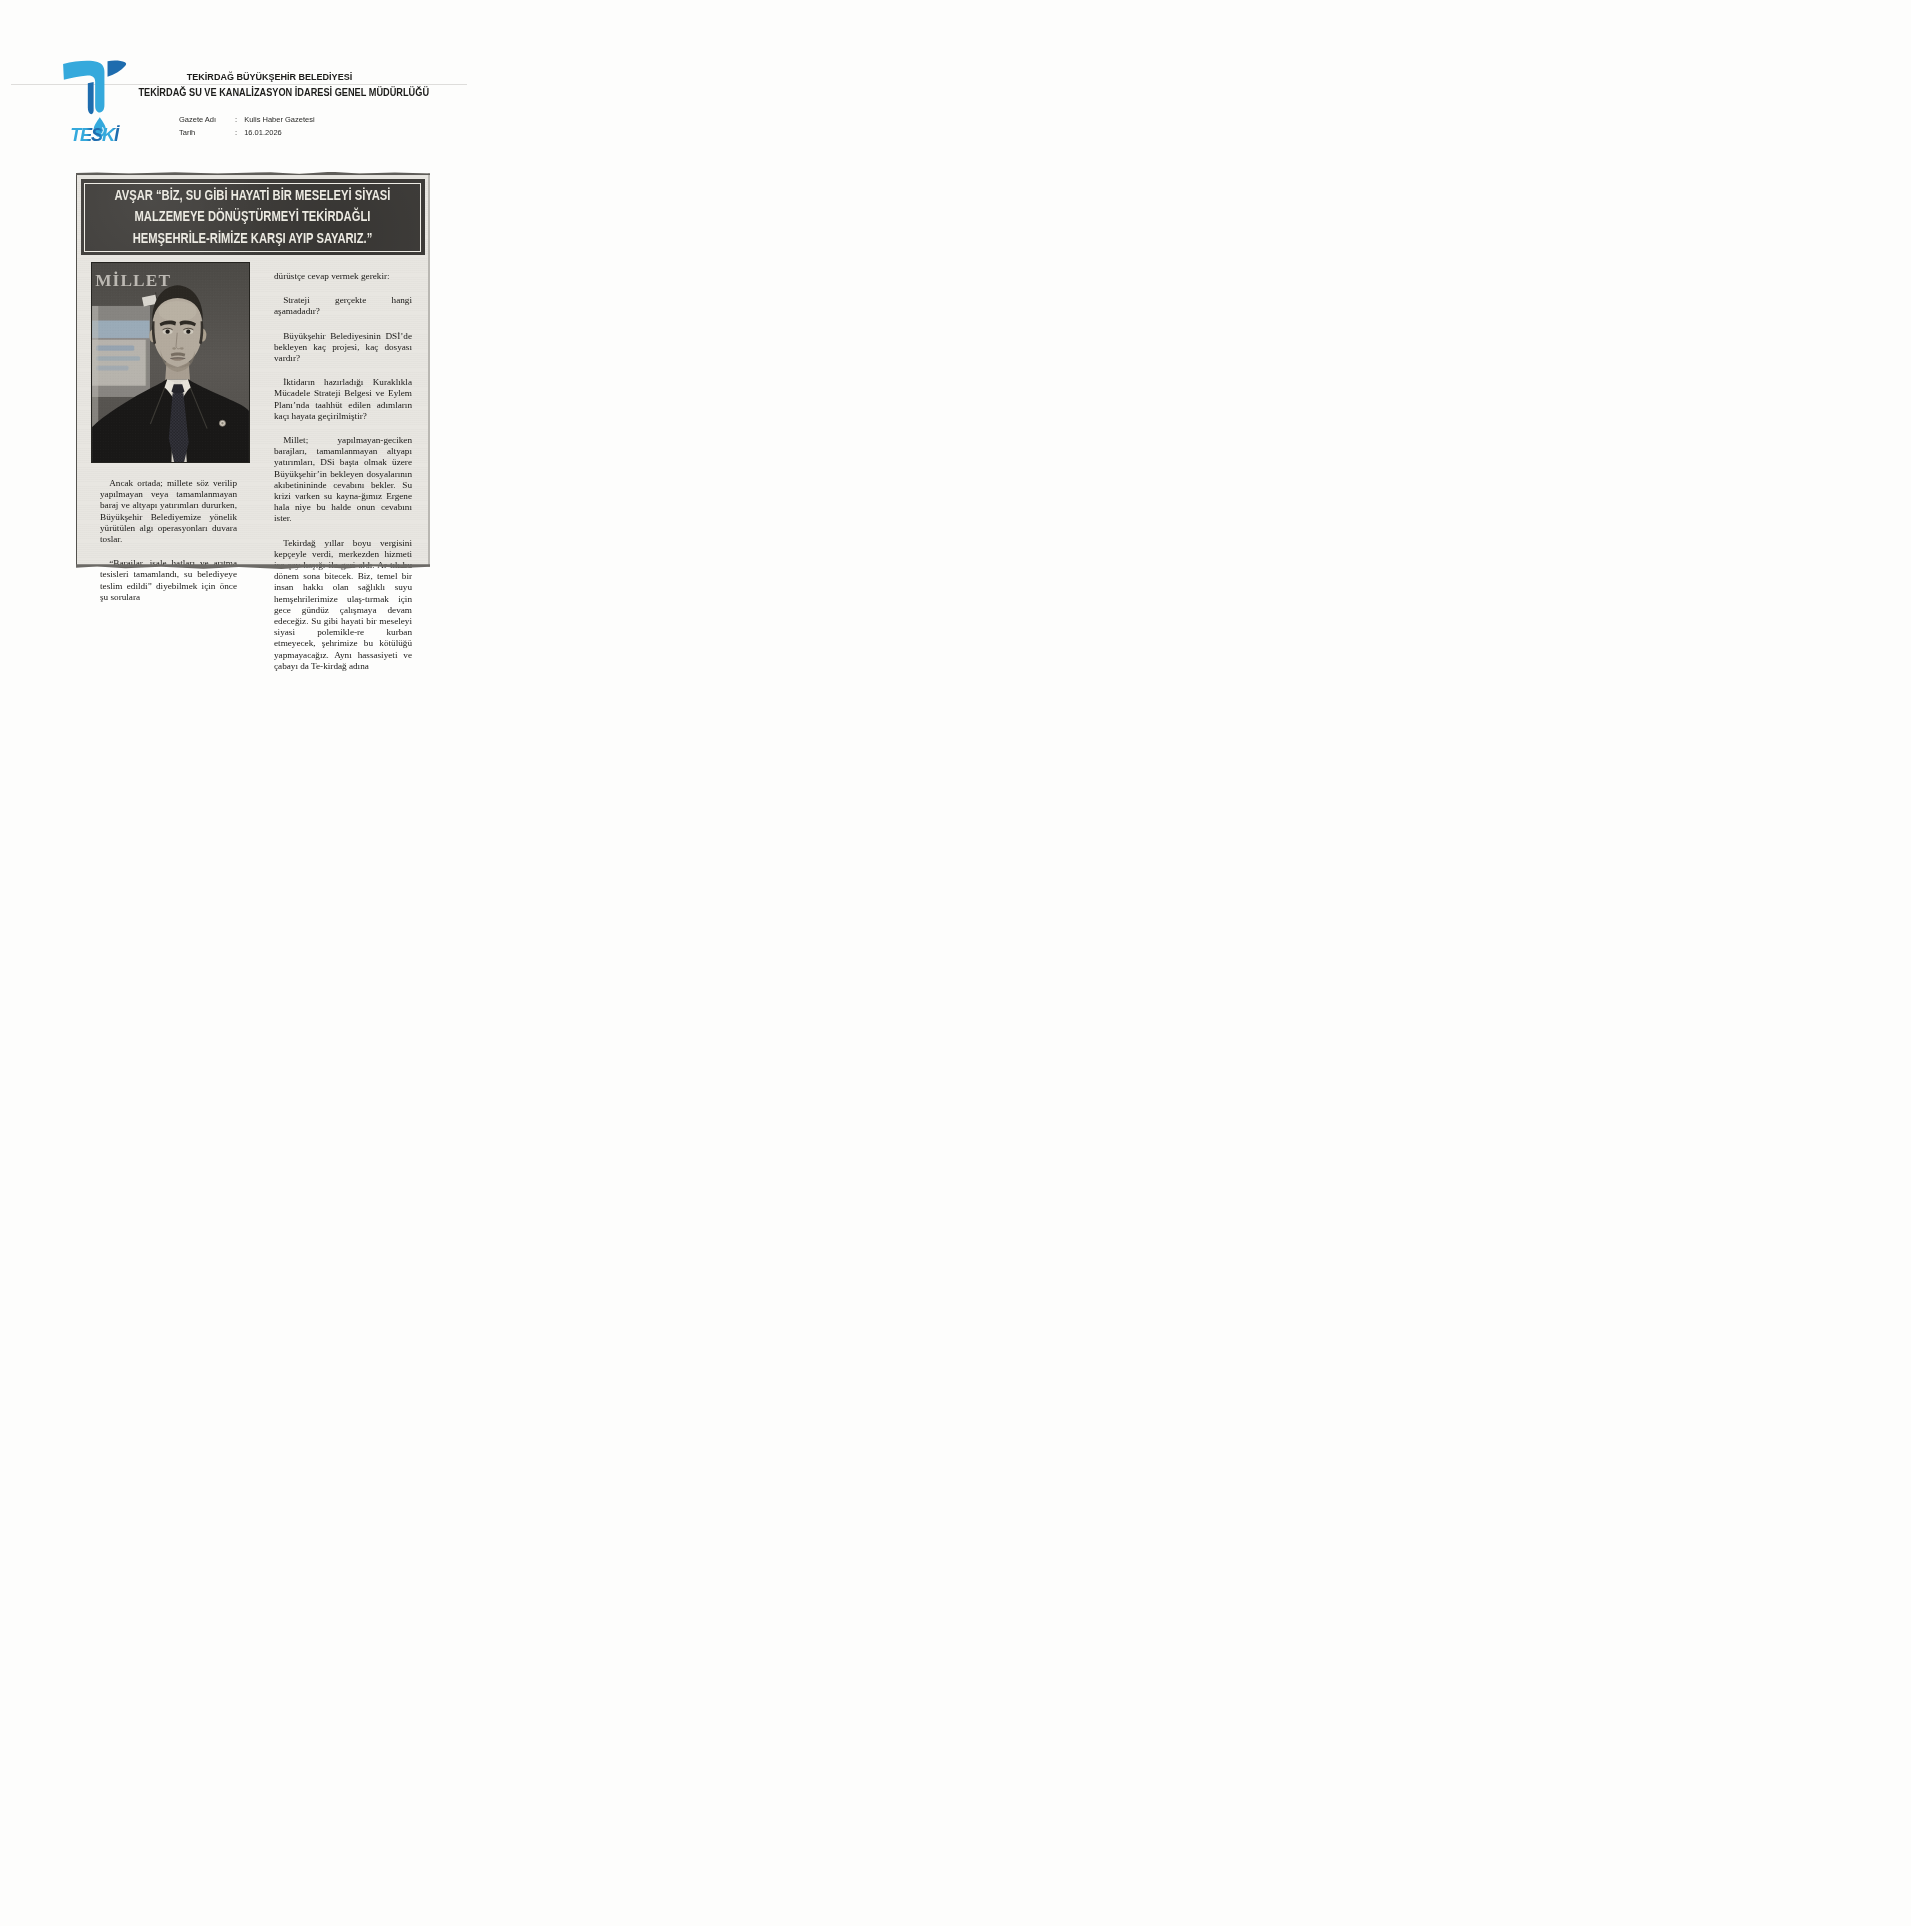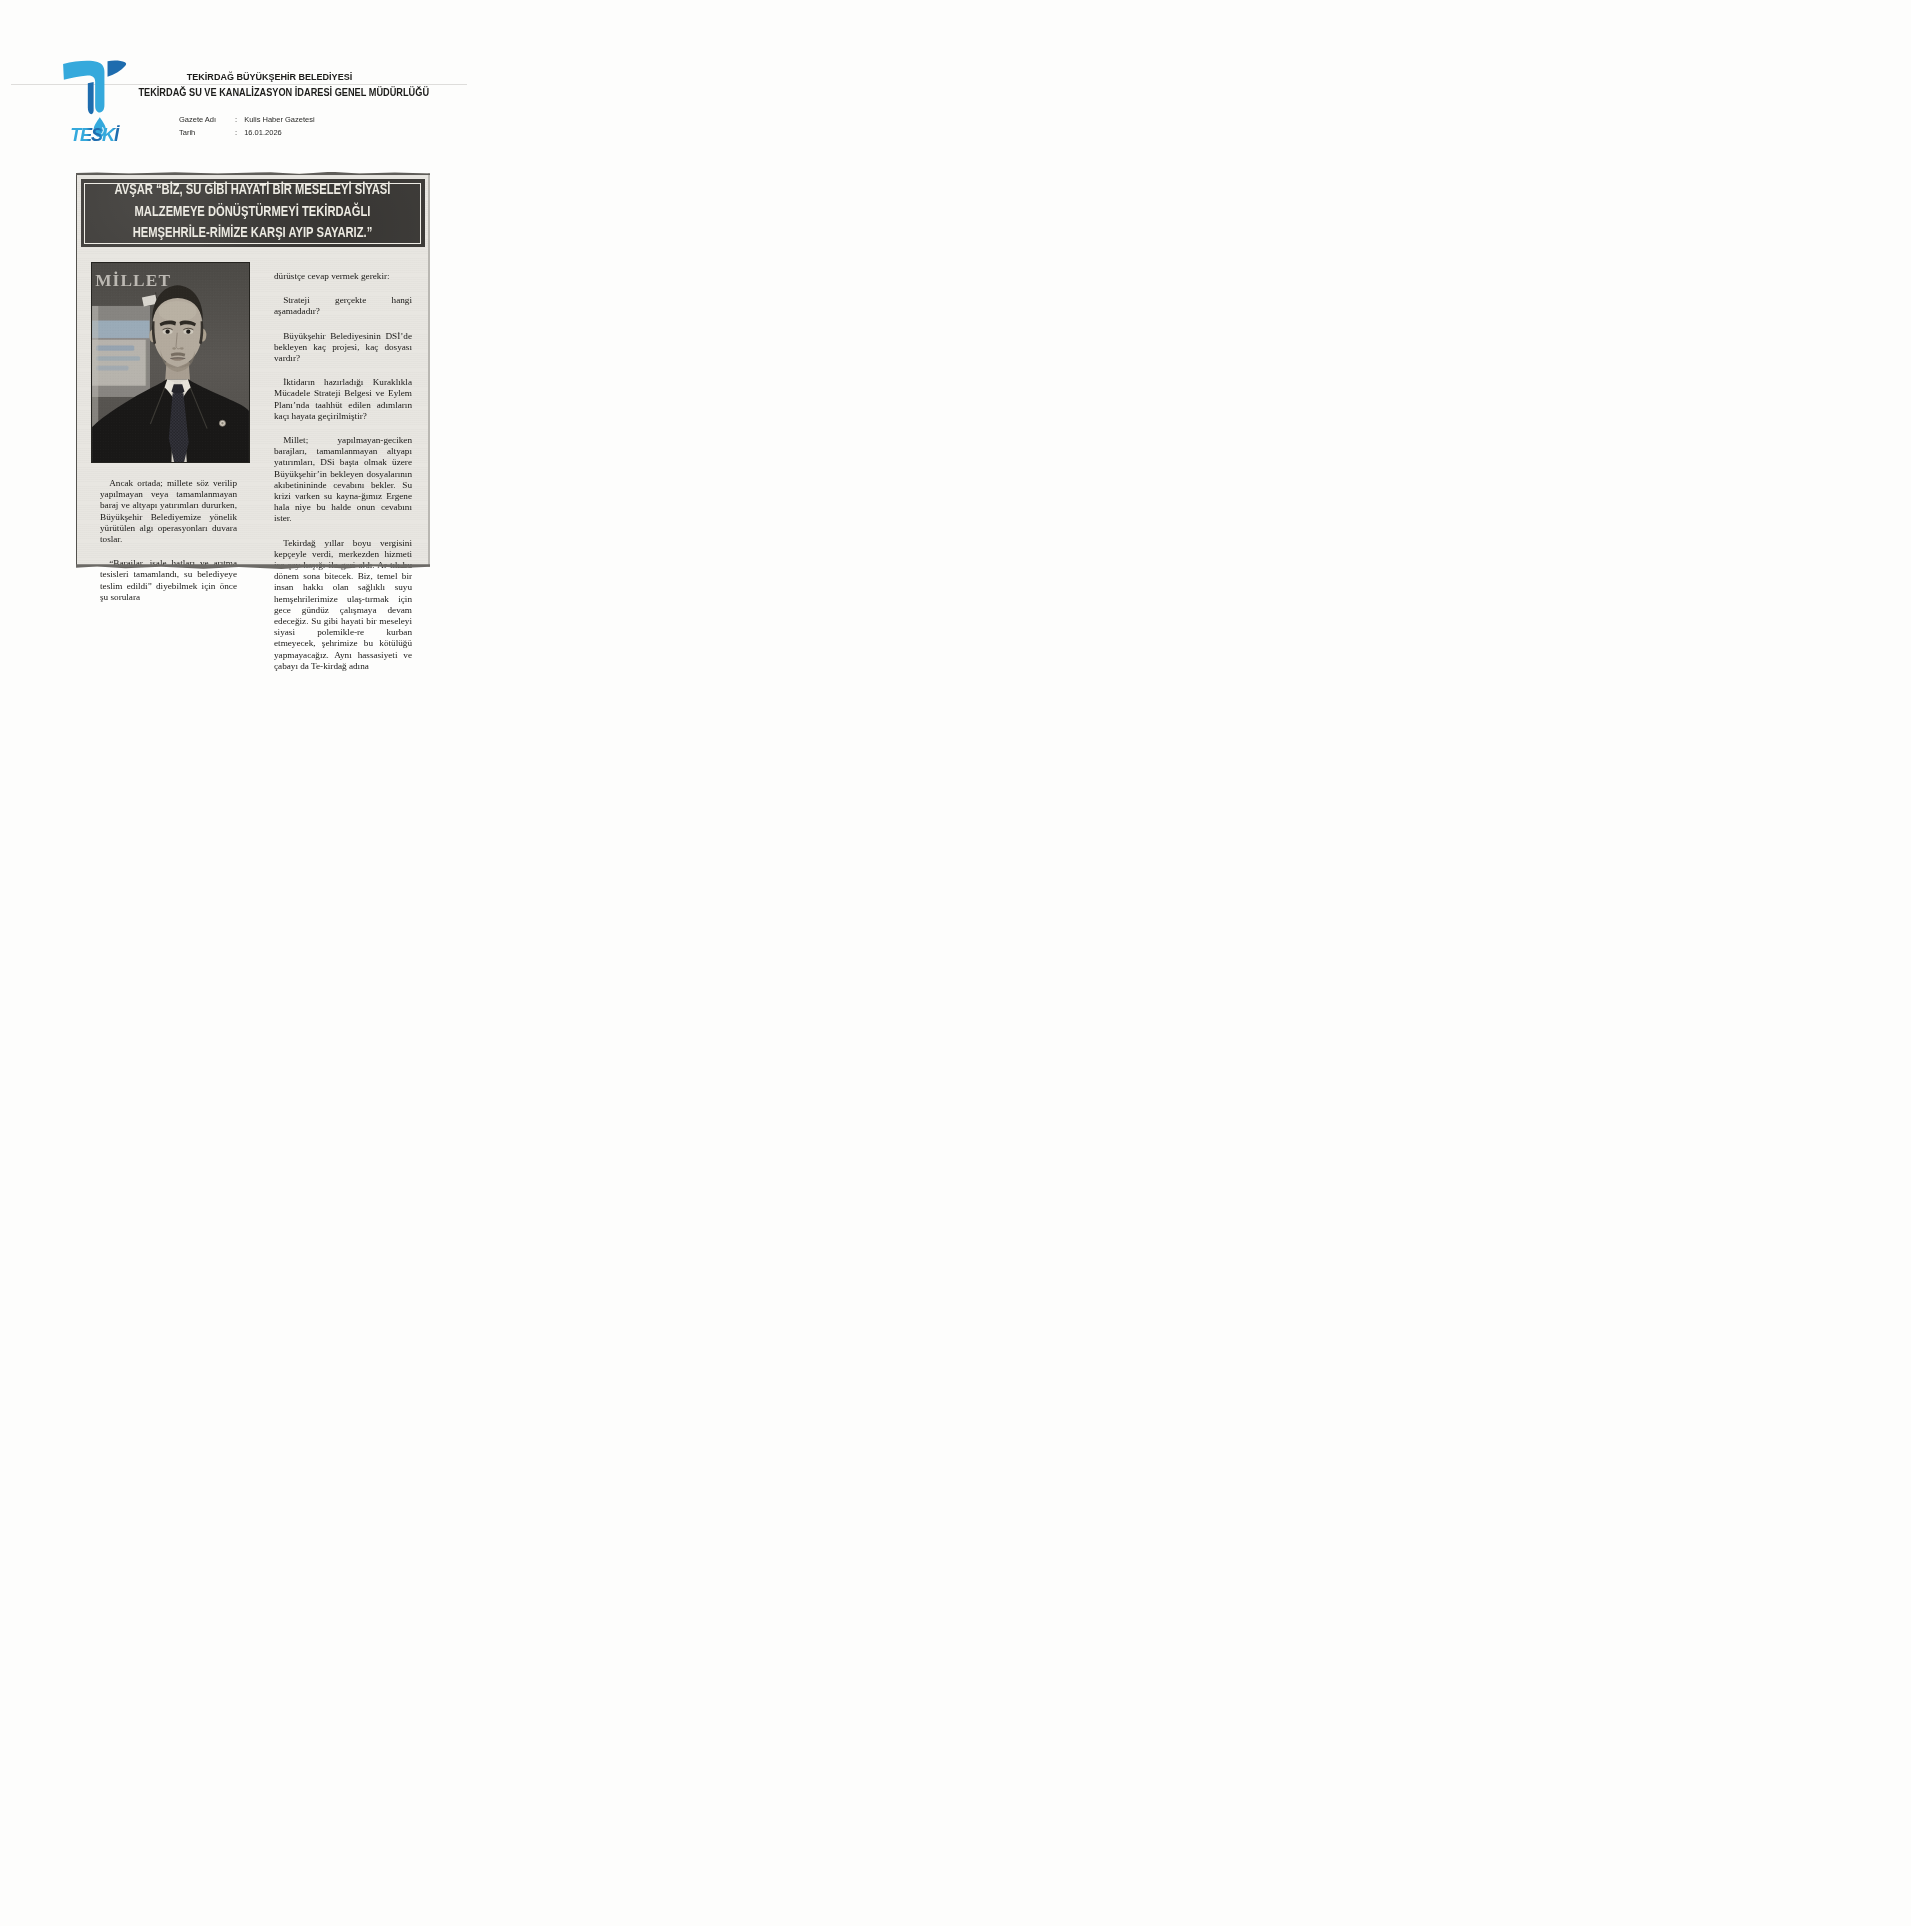--- a/index.html
+++ b/index.html
@@ -34,26 +34,26 @@
   .clipping::before{
     content:"";position:absolute;top:-1.5px;left:-1.2px;right:-2.3px;height:3.5px;background:#5f5d59;
     clip-path:polygon(0 45%,6% 28%,15% 55%,28% 22%,40% 60%,55% 18%,63% 70%,72% 10%,80% 55%,90% 32%,100% 60%,100% 100%,0 100%);
   }
   .clipping::after{
     content:"";position:absolute;bottom:-1.9px;left:-1.2px;right:-2.3px;height:4.6px;background:#6c6a66;
     clip-path:polygon(0 0,100% 0,100% 55%,92% 80%,84% 45%,76% 90%,68% 55%,58% 100%,46% 60%,36% 95%,24% 55%,14% 85%,6% 50%,0 75%);
   }
 
   .headline-box{
-    position:absolute;left:3.5px;top:6.2px;width:344px;height:68px;
+    position:absolute;left:3.5px;top:6.2px;width:344px;height:76px;
     background:
       radial-gradient(circle at 20% 25%,rgba(255,255,255,.06),transparent 45%),
       radial-gradient(circle at 75% 70%,rgba(0,0,0,.15),transparent 55%),
       #413f3c;
-    display:flex;align-items:flex-start;justify-content:center;
+    display:flex;align-items:center;justify-content:center;
   }
   .headline-inner{position:absolute;top:3.5px;left:3.1px;right:3.1px;bottom:3.1px;border:0.8px solid #eeece5;pointer-events:none;}
   .headline-text{position:relative;text-align:center;color:#eceae2;font-weight:bold;font-size:14px;line-height:21.6px;letter-spacing:0;}
   .headline-text span{display:block;transform:scaleX(.8);transform-origin:center;white-space:nowrap;}
 
   .photo{position:absolute;left:14.3px;top:89px;width:159px;height:201px;border:0.8px solid #24231f;box-sizing:border-box;background:#55524e;}
   .photo svg{width:100%;height:100%;display:block;}
 
   .col-left{position:absolute;left:10px;top:292px;width:163px;}
   .col-right{position:absolute;left:184px;top:85px;width:164px;}

